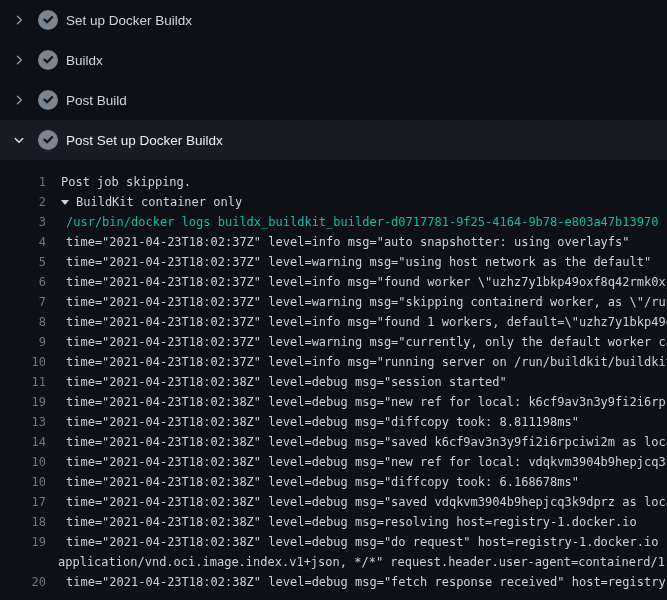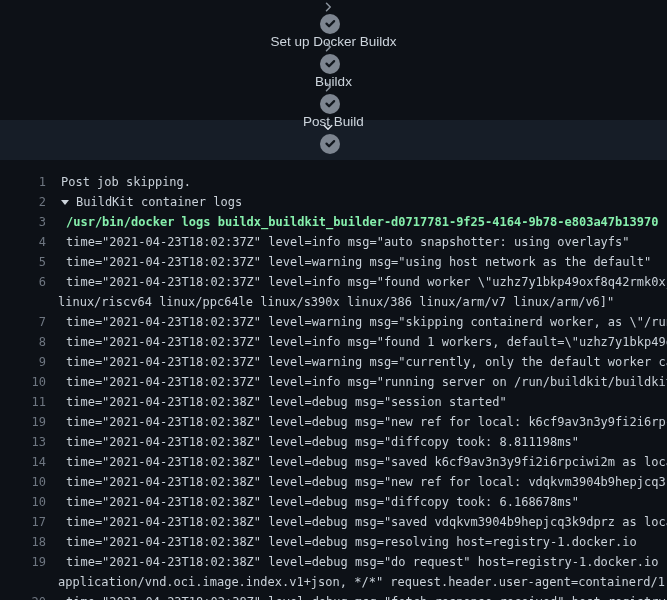--- a/index.html
+++ b/index.html
@@ -6,40 +6,40 @@
   body{
     width:667px;height:600px;overflow:hidden;
     background:#0d1117;
     font-family:"Liberation Sans",sans-serif;
   }
   
   .steps{width:100%}
   .step{
     height:40px;display:flex;align-items:center;
     padding:0 12px;cursor:pointer;
-    color:#cdd5dd;font-size:13.5px;flex-direction:column;
+    color:#cdd5dd;font-size:13.5px;
   }
   .step.expanded{background:#161d27;color:#e9eef4;font-weight:500}
   .chev{width:14px;display:flex;justify-content:center;align-items:center;margin-right:12px;color:#8b949e;flex:0 0 14px}
   .step.expanded .chev{color:#dbe2e9}
   .chev-down{display:none}
   .step.expanded .chev-down{display:flex}
   .check{display:flex;align-items:center;margin-right:8px;flex:0 0 20px}
   
   .log{
     padding-top:12px;
     font-family:"DejaVu Sans Mono",monospace;
     font-size:12px;color:#c9d1d9;
   }
   .line{display:flex;line-height:20px;overflow:hidden}
   .num{flex:0 0 46px;text-align:right;color:#6e7681;cursor:pointer;white-space:pre}
   .content{padding-left:15px;white-space:pre;overflow:hidden}
   .line.indent .content{padding-left:20px}
   .line.wrap .content{padding-left:12px}
-  .line.command .content{color:#86efac;font-weight:bold}
+  .line.command .content{color:#14b8a6;font-weight:normal}
   .tri{display:none}
   .line.group .tri{
     display:inline-block;width:0;height:0;
     border-left:4.5px solid transparent;border-right:4.5px solid transparent;
     border-top:5.5px solid #cdd5dd;margin-right:7px;vertical-align:1px;cursor:pointer;
   }
 </style>
 </head>
 <body>
 
@@ -98,31 +98,32 @@
       <svg width="12" height="12" viewBox="0 0 16 16" fill="none" stroke="currentColor" stroke-width="2" stroke-linecap="round" stroke-linejoin="round">
           <path d="M3 6l5 5 5-5"></path>
         </svg>
     </span>
     <span class="check">
       <svg width="20" height="20" viewBox="0 0 16 16">
           <circle cx="8" cy="8" r="8" fill="#7d8590"></circle>
           <path d="M11.3 5.7 7.25 9.75 5.2 7.7" stroke="#11161d" stroke-width="1.8" fill="none" stroke-linecap="round" stroke-linejoin="round"></path>
         </svg>
     </span>
+    <span class="step-label">Post Set up Docker Buildx</span>
   </div>
 </div>
 <div class="log" id="log">
   <div class="line">
     <span class="num">1</span>
     <span class="content"><span class="txt">Post job skipping.</span></span>
   </div>
 
   <div class="line group">
     <span class="num">2</span>
-    <span class="content"><span class="tri"></span><span class="txt">BuildKit container logs</span></span>
+    <span class="content"><span class="tri"></span><span class="txt">BuildKit container only</span></span>
   </div>
 
   <div class="line command indent">
     <span class="num">3</span>
     <span class="content"><span class="txt">/usr/bin/docker logs buildx_buildkit_builder-d0717781-9f25-4164-9b78-e803a47b13970</span></span>
   </div>
 
   <div class="line indent">
     <span class="num">4</span>
     <span class="content"><span class="txt">time="2021-04-23T18:02:37Z" level=info msg="auto snapshotter: using overlayfs"</span></span>
@@ -131,24 +132,20 @@
   <div class="line indent">
     <span class="num">5</span>
     <span class="content"><span class="txt">time="2021-04-23T18:02:37Z" level=warning msg="using host network as the default"</span></span>
   </div>
 
   <div class="line indent">
     <span class="num">6</span>
     <span class="content"><span class="txt">time="2021-04-23T18:02:37Z" level=info msg="found worker \"uzhz7y1bkp49oxf8q42rmk0xj</span></span>
   </div>
 
-  <div class="line wrap">
-    <span class="num"></span>
-    <span class="content"><span class="txt">linux/riscv64 linux/ppc64le linux/s390x linux/386 linux/arm/v7 linux/arm/v6]"</span></span>
-  </div>
 
   <div class="line indent">
     <span class="num">7</span>
     <span class="content"><span class="txt">time="2021-04-23T18:02:37Z" level=warning msg="skipping containerd worker, as \"/run</span></span>
   </div>
 
   <div class="line indent">
     <span class="num">8</span>
     <span class="content"><span class="txt">time="2021-04-23T18:02:37Z" level=info msg="found 1 workers, default=\"uzhz7y1bkp49o</span></span>
   </div>

